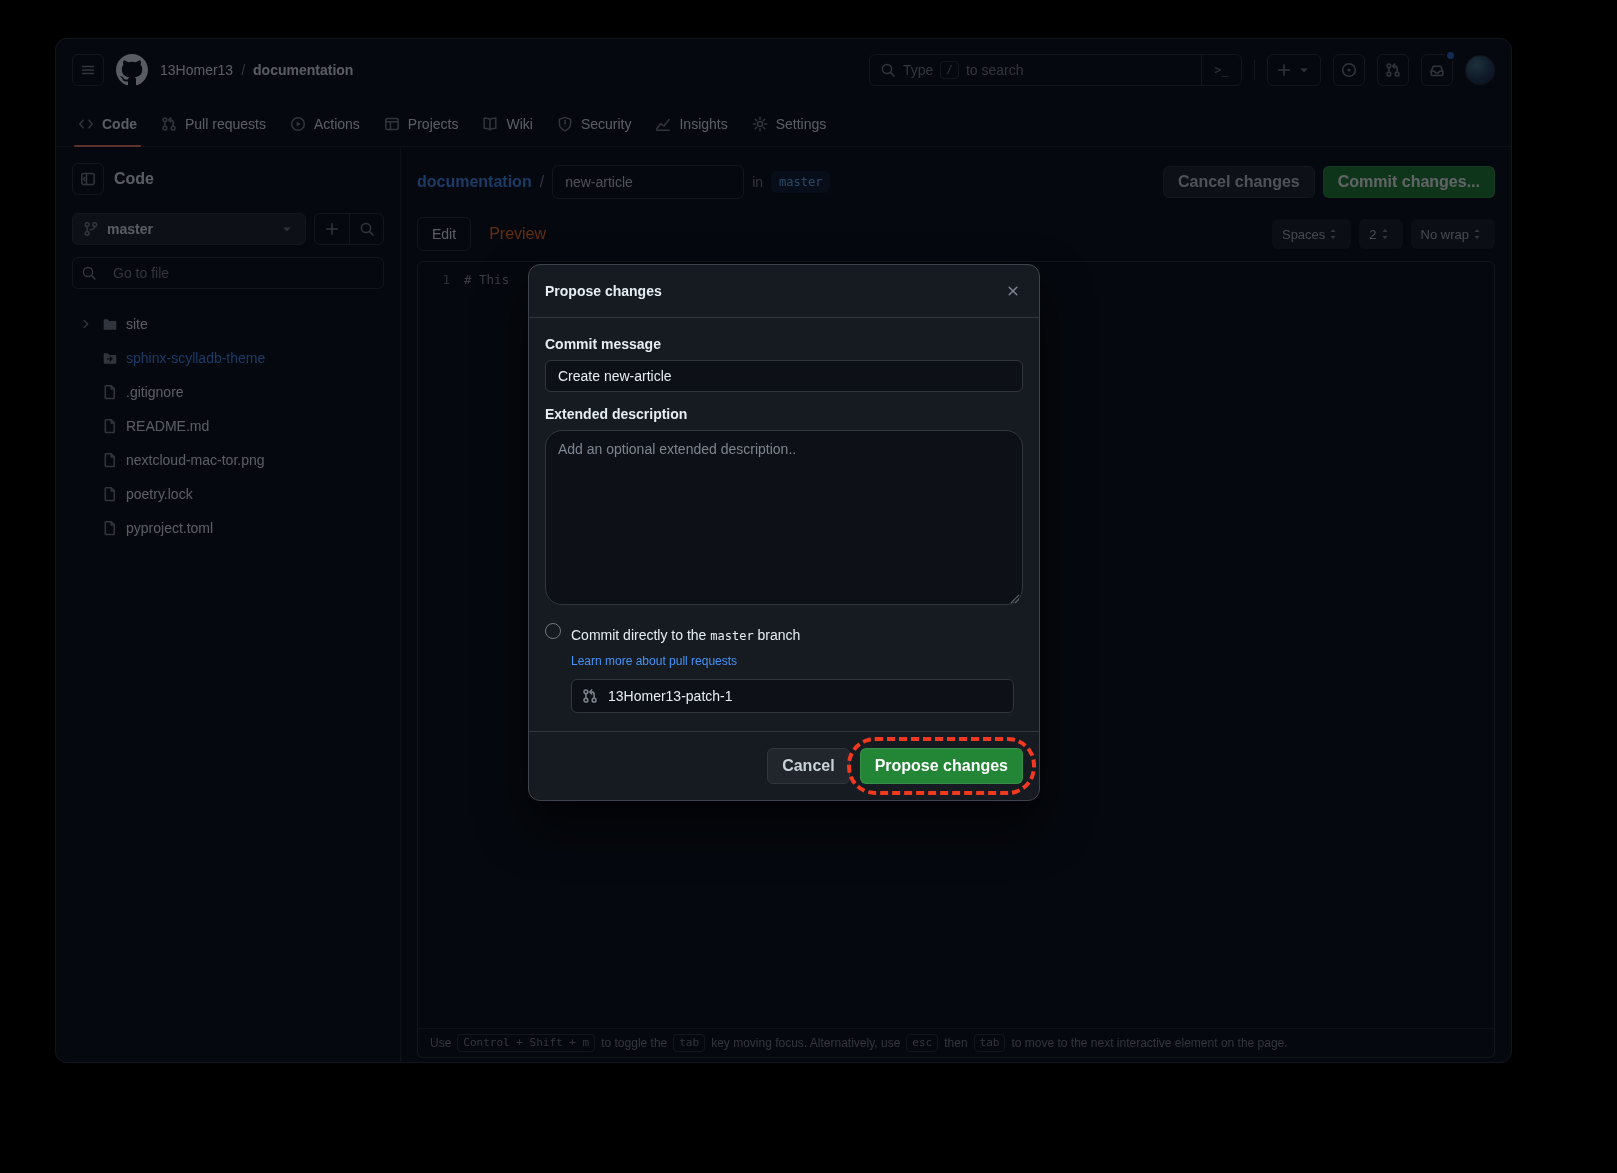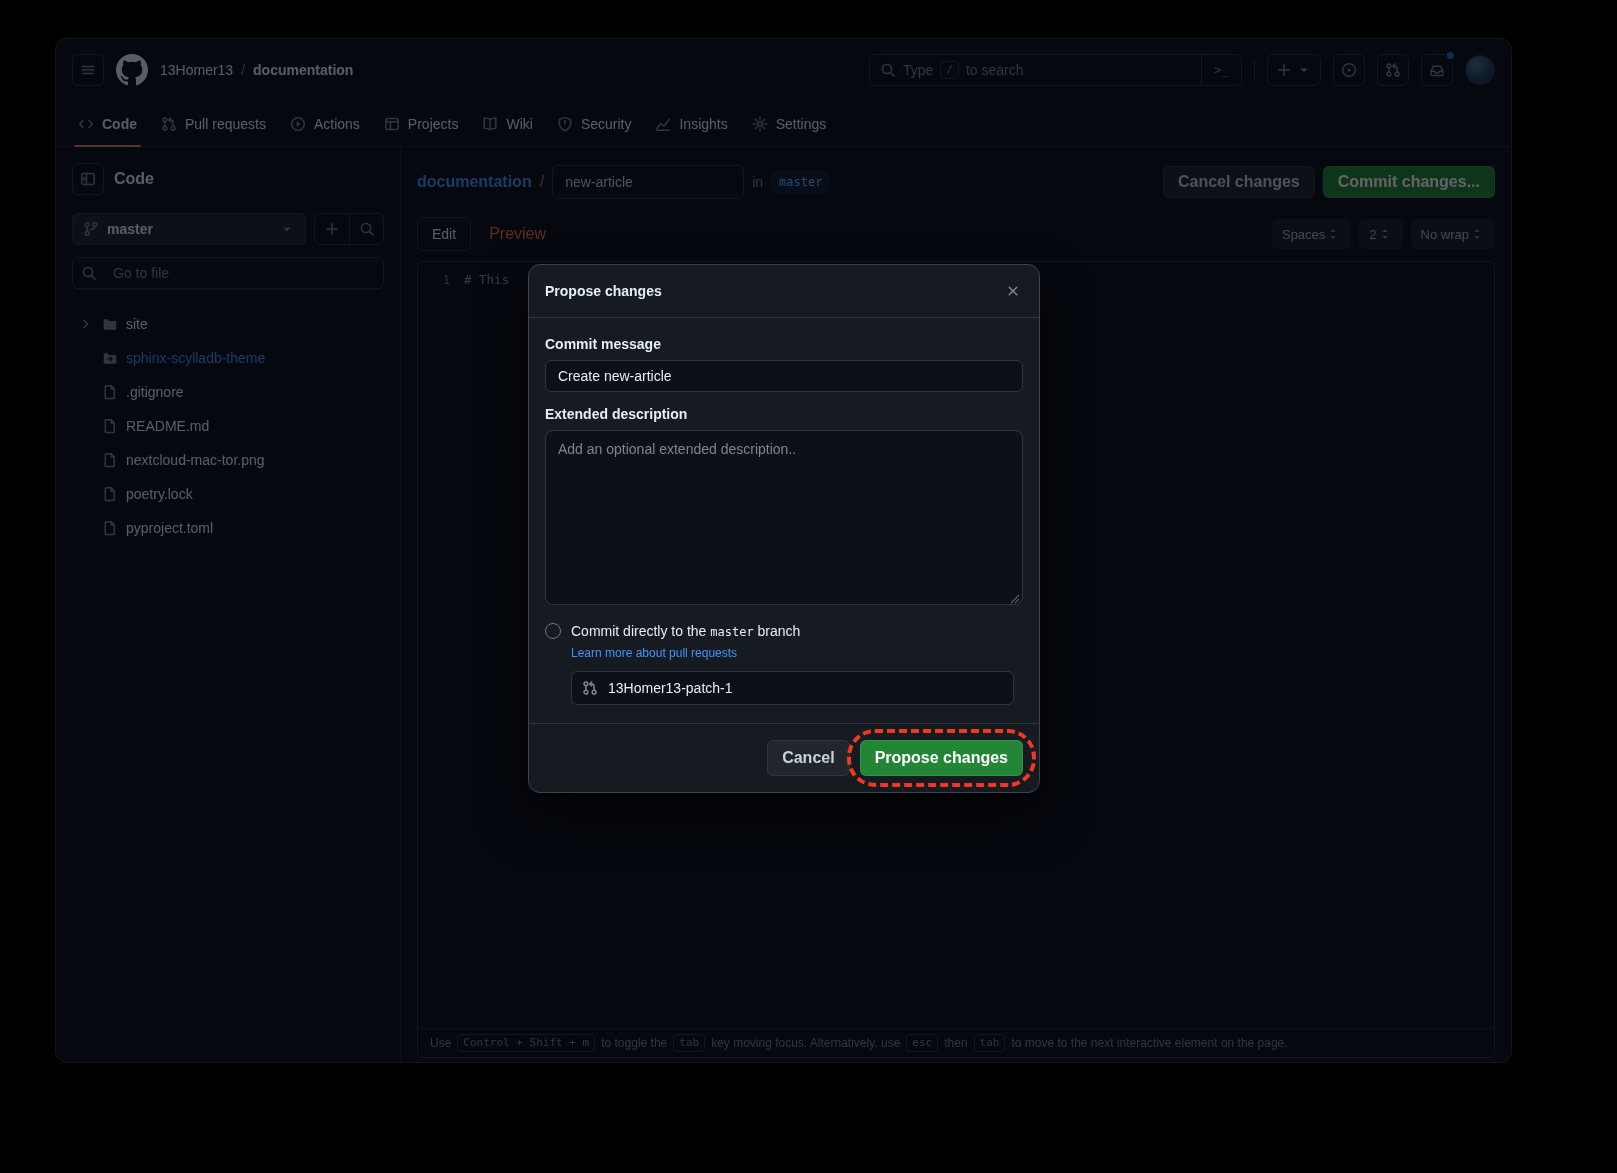--- a/index.html
+++ b/index.html
@@ -129,30 +129,30 @@
            box-shadow:0 24px 48px rgba(0,0,0,0.65); }
   .modal-head { display:flex; align-items:center; justify-content:space-between;
                 padding:16px; border-bottom:1px solid #30363d; }
   .modal-head h3 { font-size:14px; font-weight:700; }
   .close-x { color:#7d8590; cursor:pointer; display:flex; padding:2px; border-radius:4px; }
   .modal-body { padding:4px 16px 0; }
   .flabel { display:block; font-size:14px; font-weight:700; margin:14px 0 8px; }
   .tinput { width:100%; height:32px; background:#0d1117; border:1px solid #30363d; border-radius:6px;
             color:#e6edf3; font-size:14px; padding:0 12px; font-family:"Liberation Sans", sans-serif; }
   .tarea-wrap { position:relative; }
-  .tarea { width:100%; height:175px; background:#0d1117; border:1px solid #30363d; border-radius:8px;
+  .tarea { width:100%; height:175px; background:#0d1117; border:1px solid #30363d; border-radius:17px;
            color:#e6edf3; font-size:14px; padding:10px 12px; resize:none;
            font-family:"Liberation Sans", sans-serif; }
   .tarea::placeholder { color:#7d8590; }
   .grip { position:absolute; right:3px; bottom:5px; width:10px; height:10px; color:#57606a; }
   .radio-row { display:flex; align-items:flex-start; gap:10px; margin-top:12px; position:relative; }
   .radio { width:16px; height:16px; border-radius:50%; border:1px solid #6e7681; flex:none;
            margin-top:2px; background:transparent; cursor:pointer; }
   .radio.checked { border:4.5px solid #2f81f7; background:#0d1117; }
-  .radio-lbl { font-size:14px; line-height:20px; }
+  .radio-lbl { font-size:14px; line-height:28px; }
   .radio-lbl .mono { font-family:"DejaVu Sans Mono", monospace; font-size:12px; }
   .radio-lbl b { font-weight:700; }
   .learn { margin:4px 0 0 26px; font-size:12px; color:#4493f8; cursor:pointer; display:inline-block; }
   .branch-field { position:relative; margin:10px 0 4px 26px; }
   .branch-field input { width:443px; height:34px; background:#0d1117; border:1px solid #30363d;
                         border-radius:6px; color:#e6edf3; font-size:14px; padding:0 10px 0 36px;
                         font-family:"Liberation Sans", sans-serif; }
   .branch-field .picon { position:absolute; left:11px; top:9px; color:#7d8590; }
   .modal-foot { margin-top:18px; border-top:1px solid #30363d; padding:16px;
                 display:flex; justify-content:flex-end; gap:10px; }

